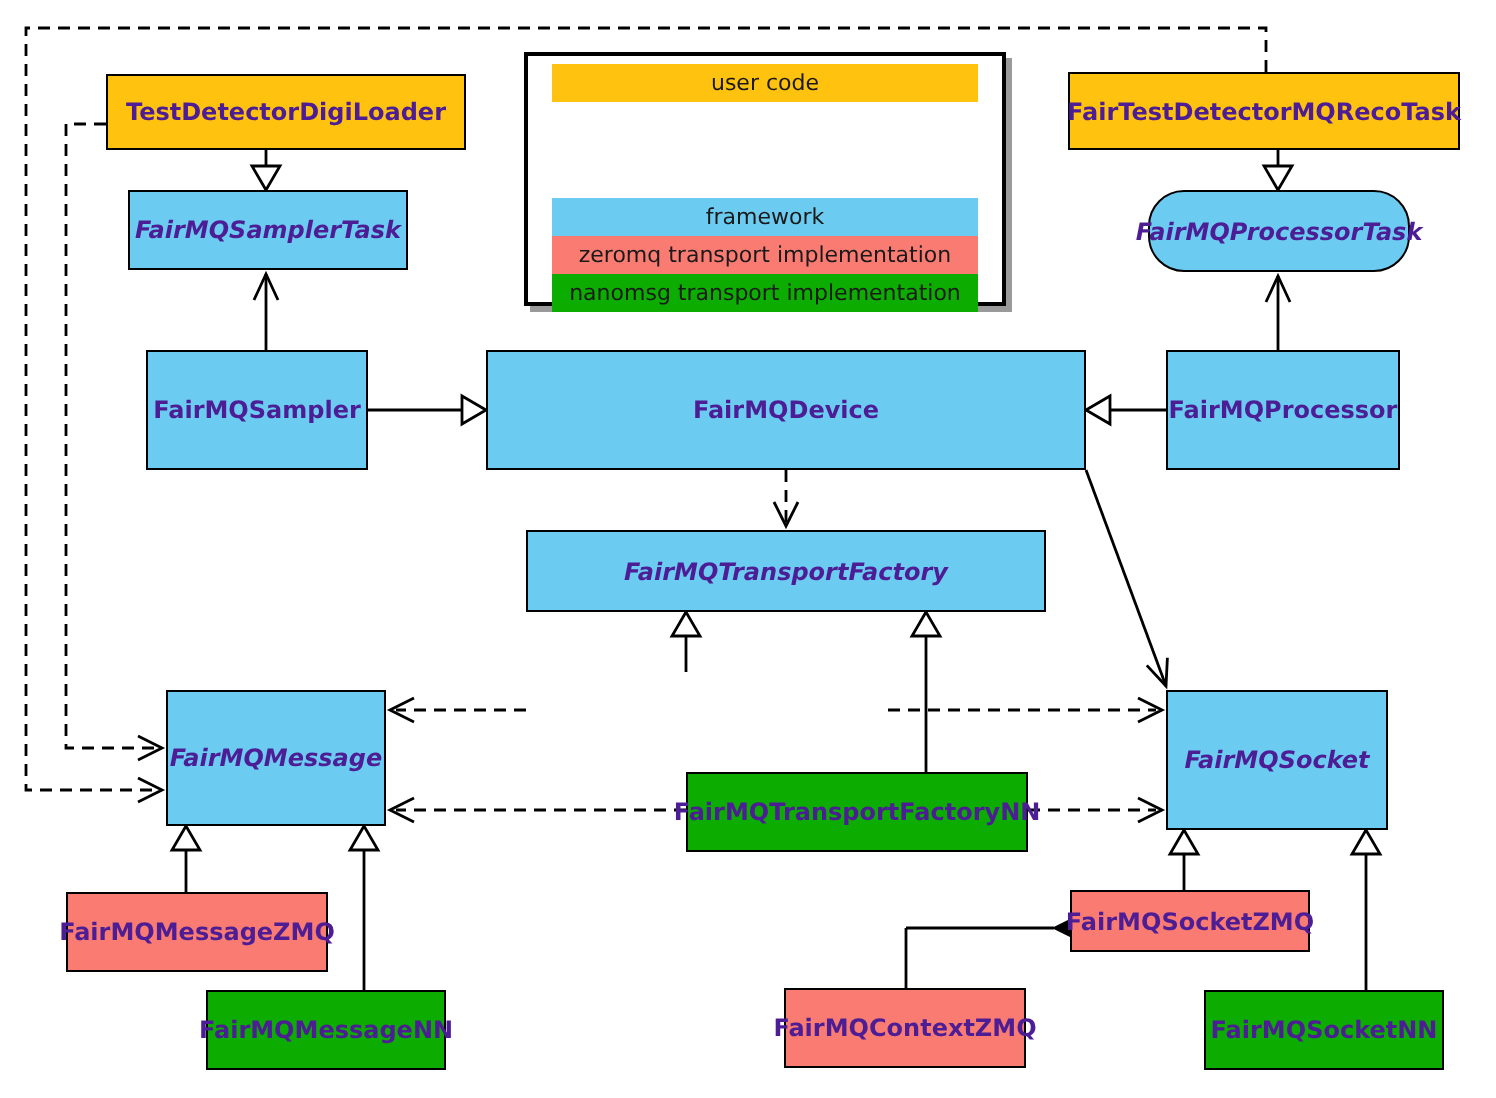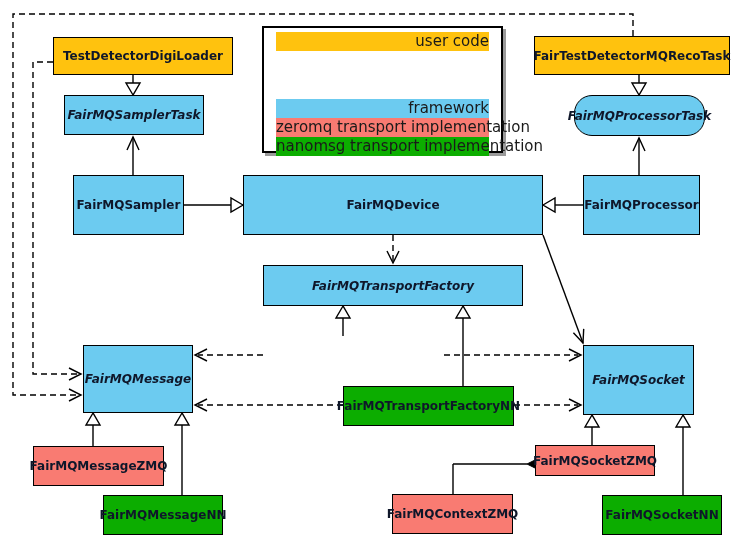--- a/index.html
+++ b/index.html
@@ -15,21 +15,21 @@
   .node {
     position: absolute;
     box-sizing: border-box;
     border: 1.4px solid #000;
     display: flex;
     align-items: center;
     justify-content: center;
     text-align: center;
     font-size: 12px;
     font-weight: 700;
-    color: #0f172a;
+    color: #4c1d95;
     white-space: nowrap;
     z-index: 2;
   }
   .node.abstract { font-style: italic; }
   .legend {
     position: absolute;
     left: 262px; top: 26px;
     width: 241px; height: 127px;
     box-sizing: border-box;
     background: #fff;
@@ -37,22 +37,22 @@
     box-shadow: 3px 3px 0 #9a9a9a;
     display: flex;
     flex-direction: column;
     justify-content: space-evenly;
     padding: 4px 12px;
     z-index: 3;
   }
   .legend-row {
     height: 19px;
     line-height: 19px;
-    text-align: right;
-    font-size: 15px;
+    text-align: center;
+    font-size: 11px;
     font-weight: 400;
     color: #1a1a1a;
     white-space: nowrap;
   }
   .edge-line { stroke: #000; stroke-width: 1.4; fill: none; }
   .edge-dashed { stroke: #000; stroke-width: 1.4; fill: none; stroke-dasharray: 6,4; }
   .tri { fill: #fff; stroke: #000; stroke-width: 1.4; }
   .vhead { stroke: #000; stroke-width: 1.4; fill: none; }
   .diamond { fill: #000; stroke: #000; stroke-width: 1; }
 </style>

